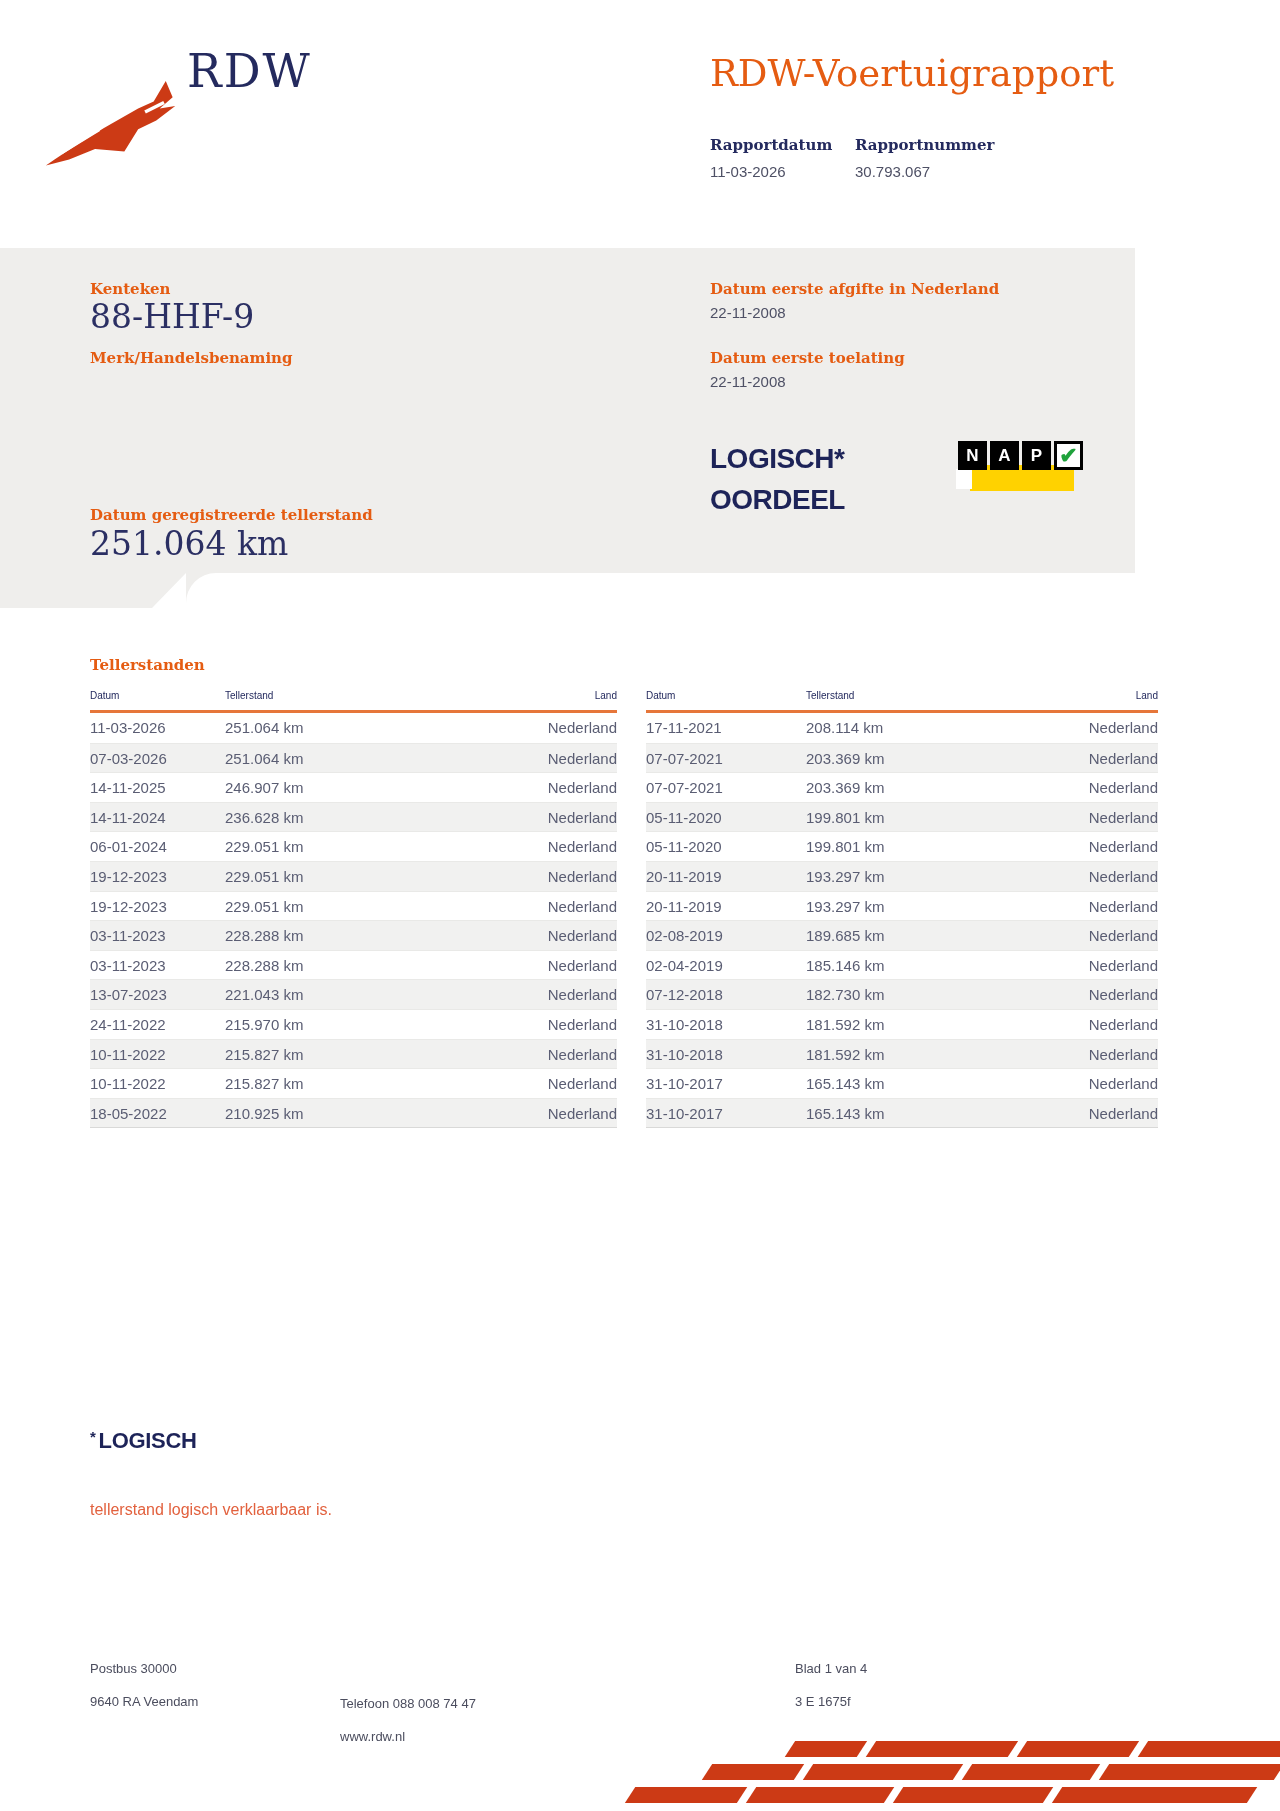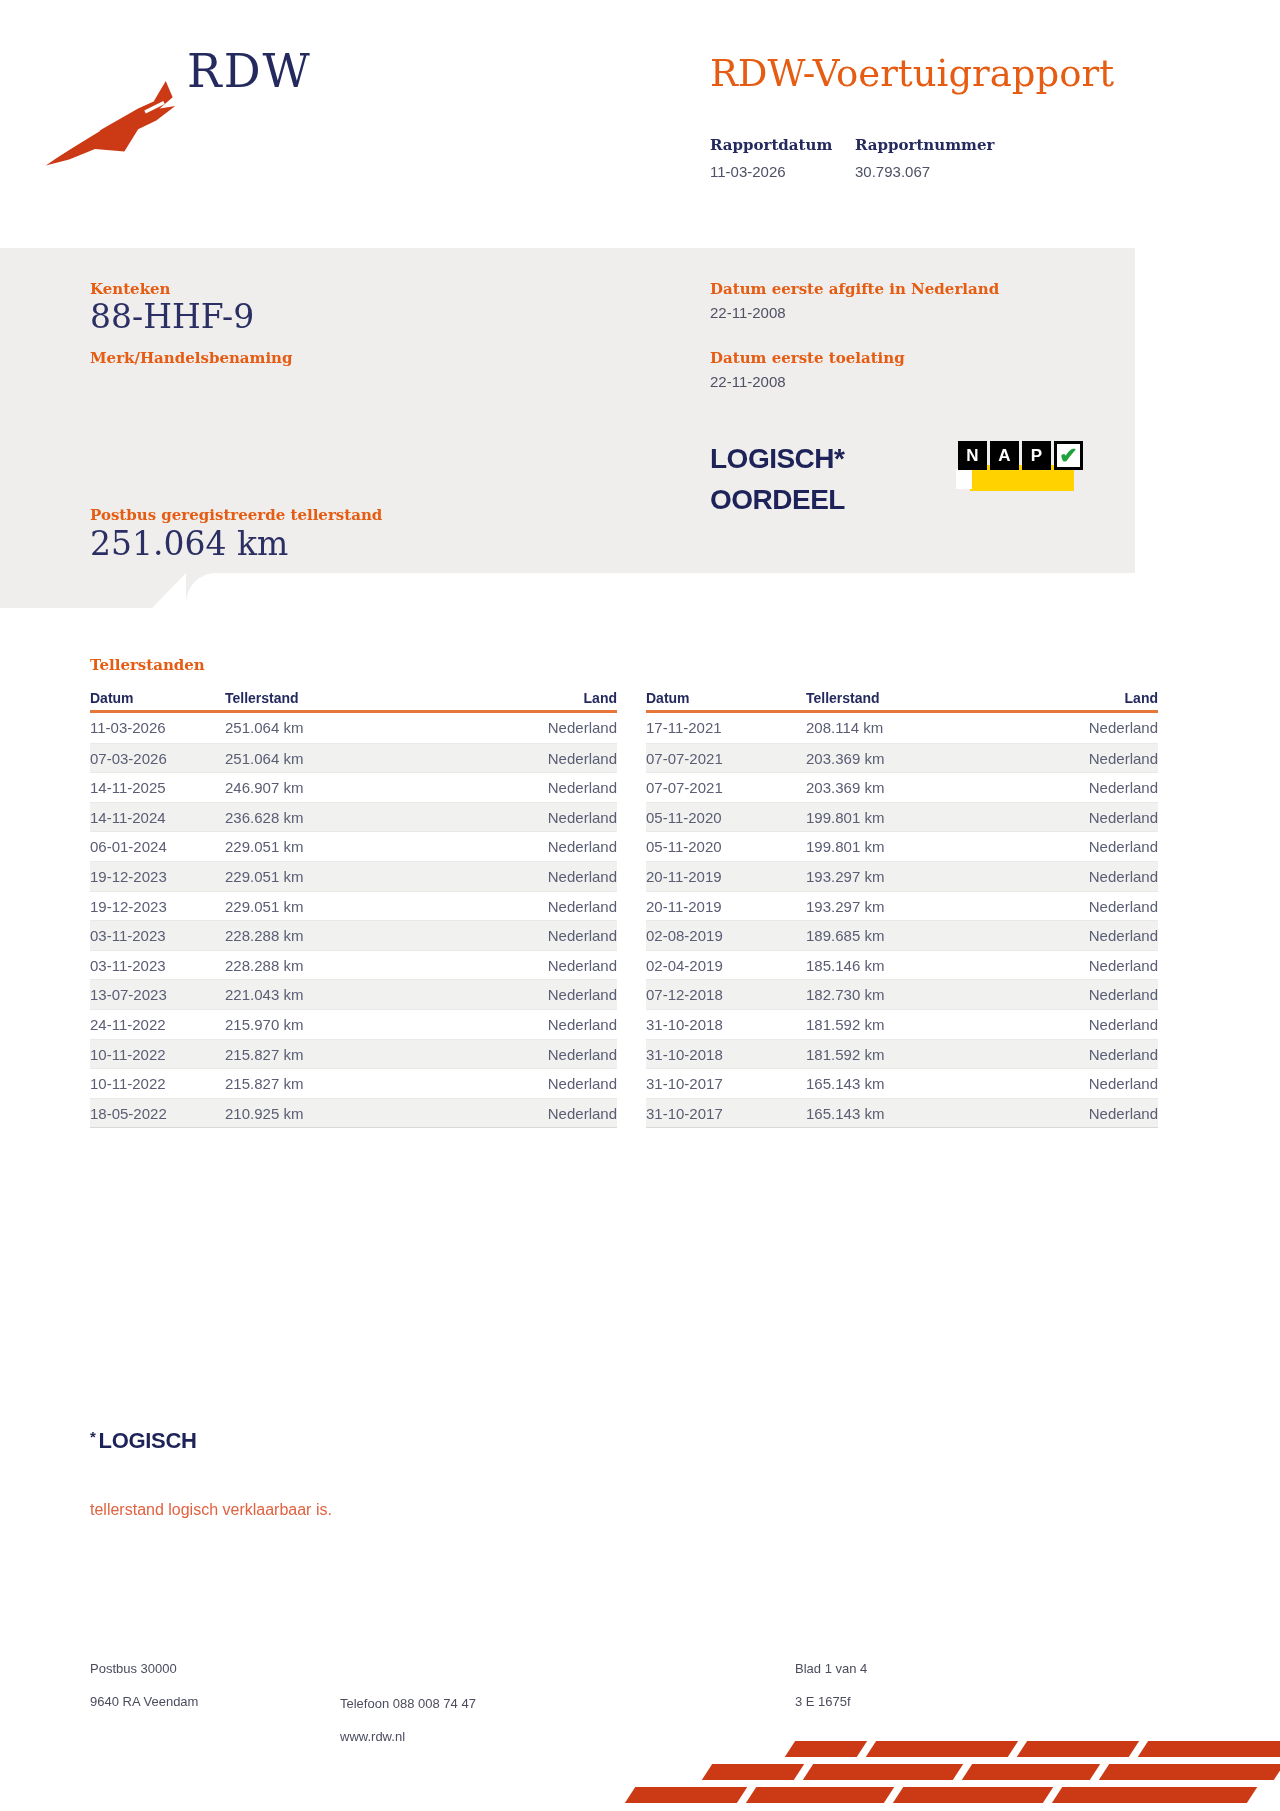--- a/index.html
+++ b/index.html
@@ -93,21 +93,21 @@
   
   .section-title{
     left:90px;top:656px;
     font-family:"DejaVu Serif", serif;
     font-weight:bold;font-size:15px;color:var(--orange);
   }
   .mtable{position:absolute;top:690px;}
   .mtable.left{left:90px;width:527px;--km:135px;}
   .mtable.right{left:646px;width:512px;--km:160px;}
   .thead{position:relative;height:23px;border-bottom:3px solid var(--rule);}
-  .thead span{position:absolute;top:0;font-size:14px;font-weight:bold;color:var(--navy);}
+  .thead span{position:absolute;top:0;font-size:10px;font-weight:normal;color:var(--navy);}
   .h-datum{left:0;} .h-km{left:var(--km);} .h-land{right:0;}
   .tbody{border-bottom:1px solid #d9d9d8;}
   .trow{position:relative;height:29.6px;line-height:29.6px;font-size:15px;color:var(--cell);}
   .trow + .trow{border-top:1px solid #e9e9e7;}
   .trow:nth-child(even){background:var(--alt);}
   .c-datum{position:absolute;left:0;} .c-km{position:absolute;left:var(--km);} .c-land{position:absolute;right:0;}
 
   
   .note-heading{
     left:90px;top:1428px;
@@ -153,21 +153,21 @@
 <div class="abs meta-label m2 ml-row">Rapportnummer</div>
 <div class="abs meta-value m1 mv-row">11-03-2026</div>
 <div class="abs meta-value m2 mv-row">30.793.067</div>
 
 <div class="abs panel">
   <div class="field-label" style="left:90px;top:32px;">Kenteken</div>
   <div class="field-value-big" style="left:90px;top:49px;text-align:center;">88-HHF-9</div>
 
   <div class="field-label" style="left:90px;top:101px;">Merk/Handelsbenaming</div>
 
-  <div class="field-label" style="left:90px;top:258px;">Postbus geregistreerde tellerstand</div>
+  <div class="field-label" style="left:90px;top:258px;">Datum geregistreerde tellerstand</div>
   <div class="field-value-big" style="left:90px;top:276px;">251.064 km</div>
 
   <div class="field-label" style="left:710px;top:32px;">Datum eerste afgifte in Nederland</div>
   <div class="field-value-sm" style="left:710px;top:56px;">22-11-2008</div>
 
   <div class="field-label" style="left:710px;top:101px;">Datum eerste toelating</div>
   <div class="field-value-sm" style="left:710px;top:125px;">22-11-2008</div>
 
   <div class="verdict-big">
     <div>LOGISCH*</div>

